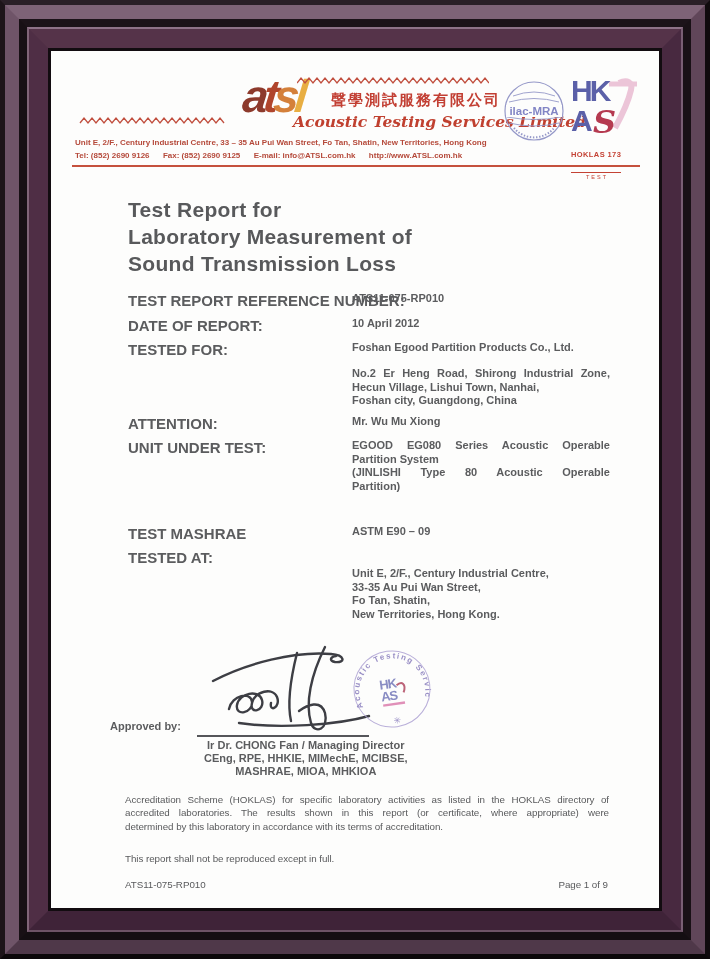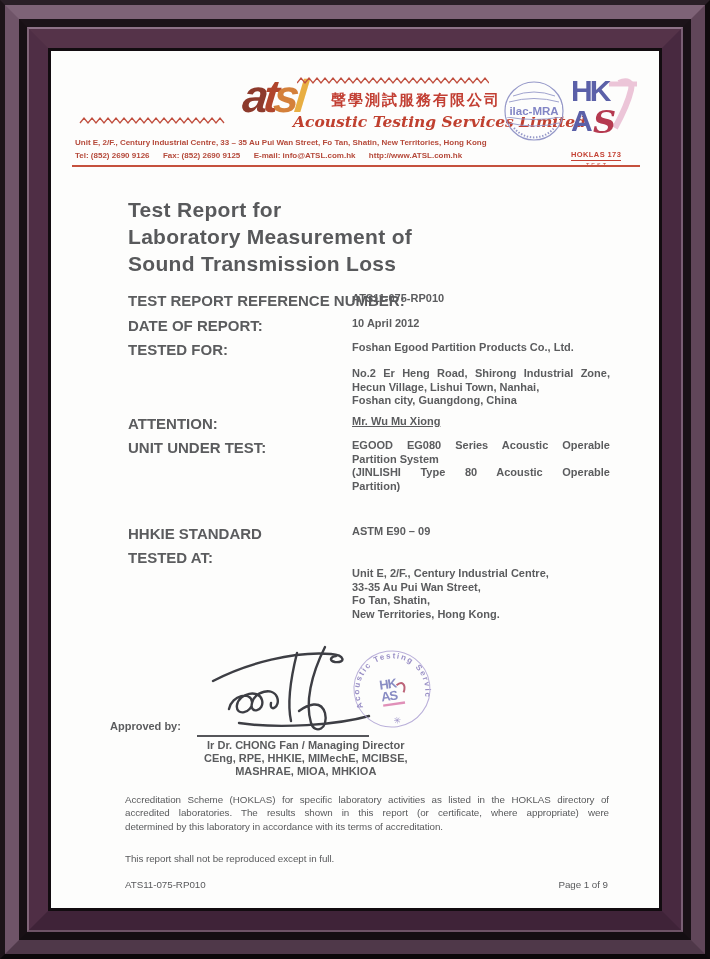--- a/index.html
+++ b/index.html
@@ -19,21 +19,21 @@
   .abs { position:absolute; }
 
   
   .atsl-letter { font-style:italic; font-weight:bold; font-size:46px; letter-spacing:-5px; display:inline-block; transform:skewX(-6deg); }
   .c0{color:#8d3a2c;} .c1{color:#b0452c;} .c2{color:#d4803a;} .c3{color:#e8ae42;}
   .cn-name { font-size:15px; font-weight:bold; color:#c23f33; letter-spacing:2px; white-space:nowrap; }
   .en-name { font-family:"DejaVu Serif", serif; font-style:italic; font-weight:bold; font-size:15.5px; color:#c0402f; white-space:nowrap; }
   .hdr-red { font-size:8px; font-weight:bold; color:#b5493a; white-space:pre; }
   .red-rule { background:#c5513d; height:2px; }
 
-  .hoklas-lbl { font-size:7.5px; font-weight:bold; color:#c44234; letter-spacing:0.4px; border-bottom:1px solid #c44234; padding-bottom:1px; display:inline-block; }
+  .hoklas-lbl { font-size:7.5px; font-weight:bold; color:#c44234; letter-spacing:0.4px; border-bottom:1px solid #c44234; padding-bottom:13px; display:inline-block; }
   .hoklas-test { font-size:5.5px; letter-spacing:2px; color:#c44234; text-align:center; margin-top:1px; }
 
   
   .title-line { font-size:21px; font-weight:bold; color:#58595b; line-height:27px; letter-spacing:0.3px; }
   .lbl { position:absolute; left:77px; font-size:15px; font-weight:bold; color:#5b5c5e; white-space:nowrap; }
   .val { position:absolute; left:301px; width:258px; font-size:11px; font-weight:bold; color:#5b5c5e; line-height:13.5px; }
   .vline { line-height:13.5px; }
   .jline { text-align:justify; height:13.5px; overflow:hidden; }
   .jline::after { content:""; display:inline-block; width:100%; height:0; }
 
@@ -117,31 +117,31 @@
         <div class="lbl" style="top:290px;">TESTED FOR:</div>
         <div class="val" style="top:290px;">Foshan Egood Partition Products Co., Ltd.</div>
 
         <div class="val" style="top:316px;">
           <div class="jline">No.2 Er Heng Road, Shirong Industrial Zone,</div>
           <div class="vline">Hecun Village, Lishui Town, Nanhai,</div>
           <div class="vline">Foshan city, Guangdong, China</div>
         </div>
 
         <div class="lbl" style="top:364px;">ATTENTION:</div>
-        <div class="val" style="top:364px;text-decoration:underline;">Mr. Wu Mu Xiong</div>
+        <div class="val" style="top:364px;">Mr. Wu Mu Xiong</div>
 
         <div class="lbl" style="top:388px;">UNIT UNDER TEST:</div>
         <div class="val" style="top:388px;">
           <div class="jline">EGOOD EG080 Series Acoustic Operable</div>
           <div class="vline">Partition System</div>
           <div class="jline">(JINLISHI Type 80 Acoustic Operable</div>
           <div class="vline">Partition)</div>
         </div>
 
-        <div class="lbl" style="top:474px;">HHKIE STANDARD</div>
+        <div class="lbl" style="top:474px;">TEST MASHRAE</div>
         <div class="val" style="top:474px;">ASTM E90 – 09</div>
 
         <div class="lbl" style="top:498px;">TESTED AT:</div>
         <div class="val" style="top:516px;">
           <div class="vline">Unit E, 2/F., Century Industrial Centre,</div>
           <div class="vline">33-35 Au Pui Wan Street,</div>
           <div class="vline">Fo Tan, Shatin,</div>
           <div class="vline">New Territories, Hong Kong.</div>
         </div>
 

